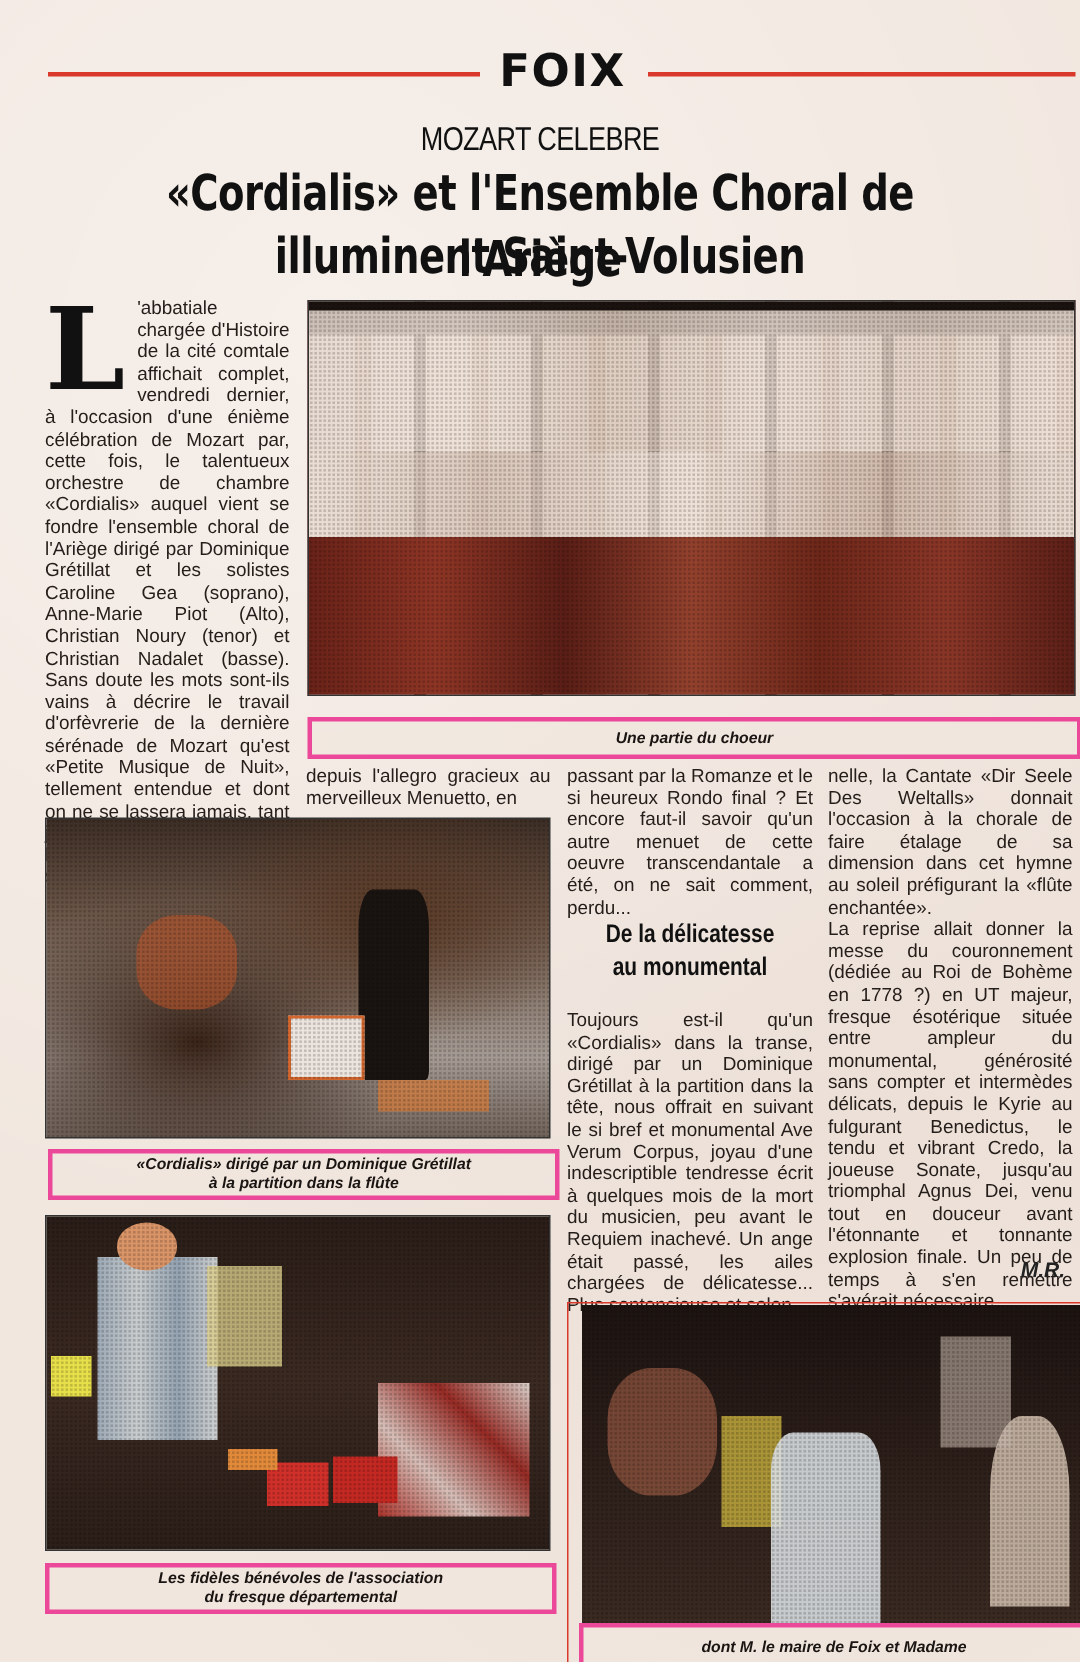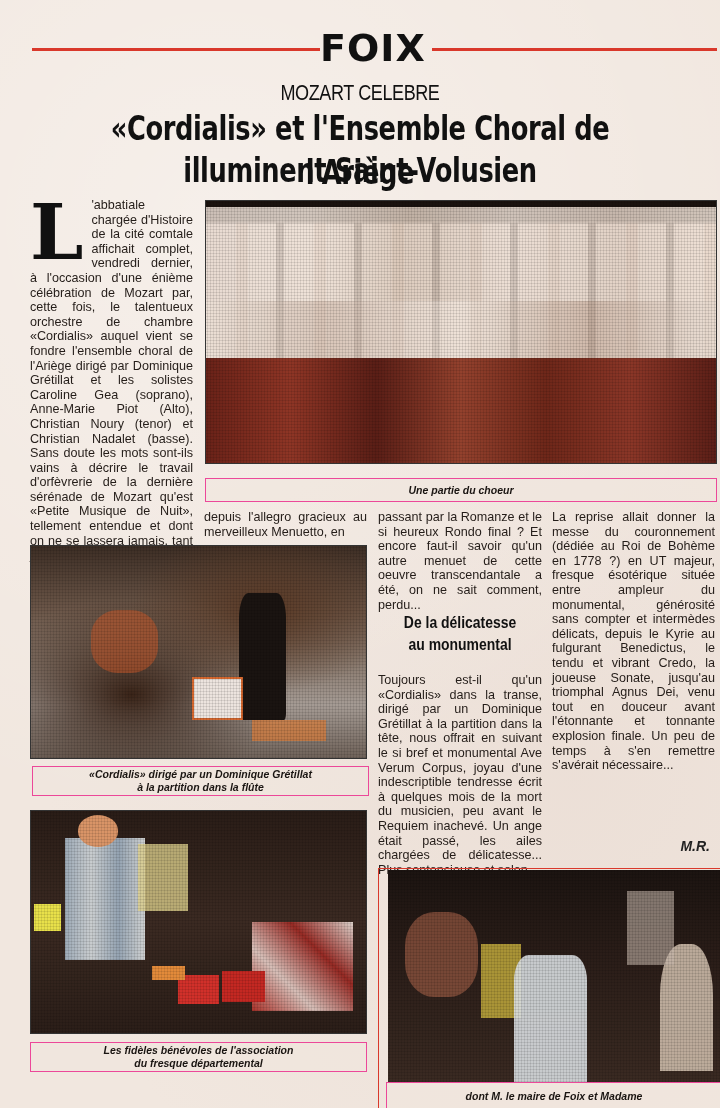--- a/index.html
+++ b/index.html
@@ -17,22 +17,22 @@
       #f1e7df;
   }
   .ghost {
     position: absolute; color: rgba(120,90,80,0.16); font-size: 9px; line-height: 11px;
     font-family: "Liberation Sans", sans-serif; overflow: hidden;
   }
   .rule {
     position: absolute; height: 3px; background: #d9382b; top: 48px;
   }
   .section-title {
-    position: absolute; top: 30px; left: 320px; width: 110px; text-align: left;
-    font-family: "DejaVu Sans", sans-serif; font-weight: bold; font-size: 38px;
+    position: absolute; top: 30px; left: 320px; width: 110px; text-align: center;
+    font-family: "DejaVu Sans", sans-serif; font-weight: bold; font-size: 30px;
     letter-spacing: 1px; color: #111; line-height: 36px;
   }
   .kicker {
     position: absolute; top: 80px; left: 0; width: 720px; text-align: center;
     font-family: "Liberation Sans", sans-serif; font-size: 22px; color: #111;
     transform: scaleX(0.82); transform-origin: center; letter-spacing: -0.5px;
   }
   .headline {
     position: absolute; left: 0; width: 720px; text-align: center;
     font-family: "DejaVu Sans", sans-serif; font-weight: bold; font-size: 33px;
@@ -47,21 +47,21 @@
   }
   .col p { margin: 0; }
   .dropcap {
     float: left; font-family: "DejaVu Serif", serif; font-size: 76px; line-height: 62px;
     height: 64px; margin: 4px 8px 0 0; color: #111; font-weight: bold;
   }
   .photo {
     position: absolute; overflow: hidden; border: 1px solid #333;
   }
   .caption {
-    position: absolute; border: 1px solid #ec4899; background: rgba(240,230,222,0.6);
+    position: absolute; border: 3px solid #ec4899; background: rgba(240,230,222,0.6);
     font-style: italic; font-weight: bold; font-size: 10.5px; line-height: 13px;
     text-align: center; color: #1a1512; display: flex; align-items: center; justify-content: center;
     flex-direction: column;
   }
   .subhead {
     position: absolute; left: 372px; width: 176px; text-align: center;
     font-weight: bold; font-size: 17px; line-height: 22px; color: #111;
     transform: scaleX(0.82); transform-origin: center;
   }
   .signature {
@@ -116,20 +116,21 @@
 </div>
 <div class="subhead" style="top:612px;">
   <div>De la délicatesse</div>
   <div>au monumental</div>
 </div>
 <div class="col" style="left:378px;top:673px;width:164px;">
   <span>Toujours est-il qu'un «Cordialis» dans la transe, dirigé par un Dominique Grétillat à la partition dans la tête, nous offrait en suivant le si bref et monumental Ave Verum Corpus, joyau d'une indescriptible tendresse écrit à quelques mois de la mort du musicien, peu avant le Requiem inachevé. Un ange était passé, les ailes chargées de délicatesse... Plus sentencieuse et solen-</span>
 </div>
 
 <div class="col" style="left:552px;top:510px;width:163px;">
+  <p>nelle, la Cantate «Dir Seele Des Weltalls» donnait l'occasion à la chorale de faire étalage de sa dimension dans cet hymne au soleil préfigurant la «flûte enchantée».</p>
   <p>La reprise allait donner la messe du couronnement (dédiée au Roi de Bohème en 1778 ?) en UT majeur, fresque ésotérique située entre ampleur du monumental, générosité sans compter et intermèdes délicats, depuis le Kyrie au fulgurant Benedictus, le tendu et vibrant Credo, la joueuse Sonate, jusqu'au triomphal Agnus Dei, venu tout en douceur avant l'étonnante et tonnante explosion finale. Un peu de temps à s'en remettre s'avérait nécessaire...</p>
 </div>
 <div class="signature">M.R.</div>
 
 <div class="photo halftone" style="left:30px;top:545px;width:335px;height:212px;background:
      radial-gradient(ellipse at 70% 30%, #5a3a26 0%, transparent 40%),
      radial-gradient(ellipse at 30% 70%, #3a2418 0%, transparent 45%),
      linear-gradient(180deg,#3d2e25 0%,#6b5648 30%,#8a7a6e 55%,#a59b94 75%,#6f6259 100%);">
   <div style="position:absolute;left:18%;top:30%;width:20%;height:30%;background:#c25628;opacity:.55;border-radius:40%;"></div>
   <div style="position:absolute;left:62%;top:22%;width:14%;height:60%;background:#1a1411;border-radius:20% 20% 5% 5%;"></div>

